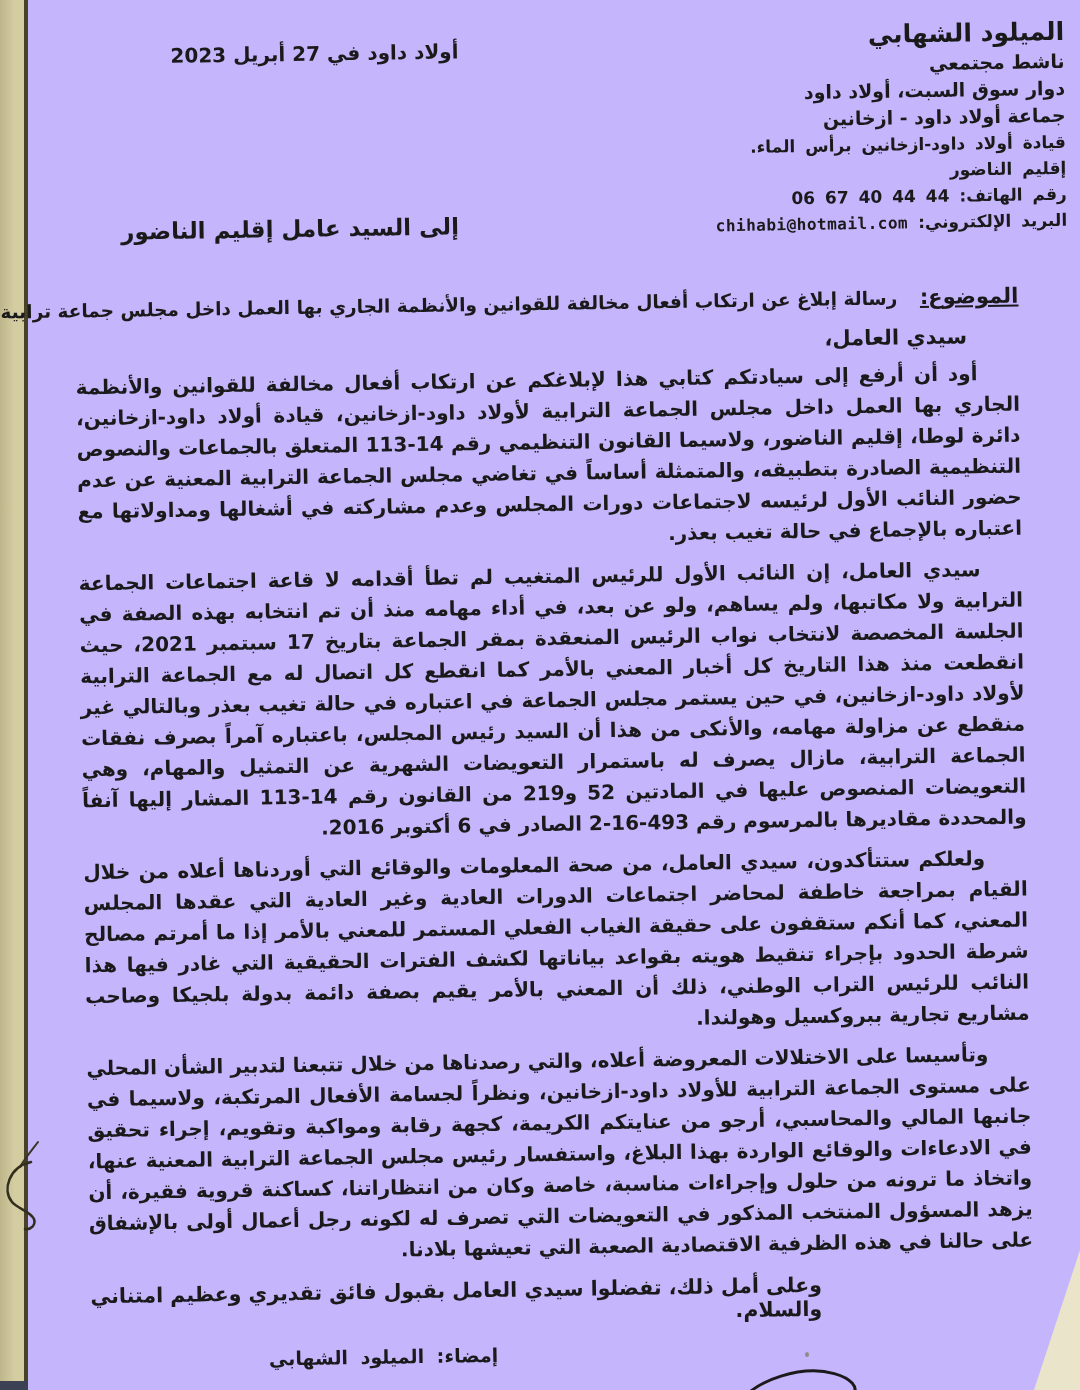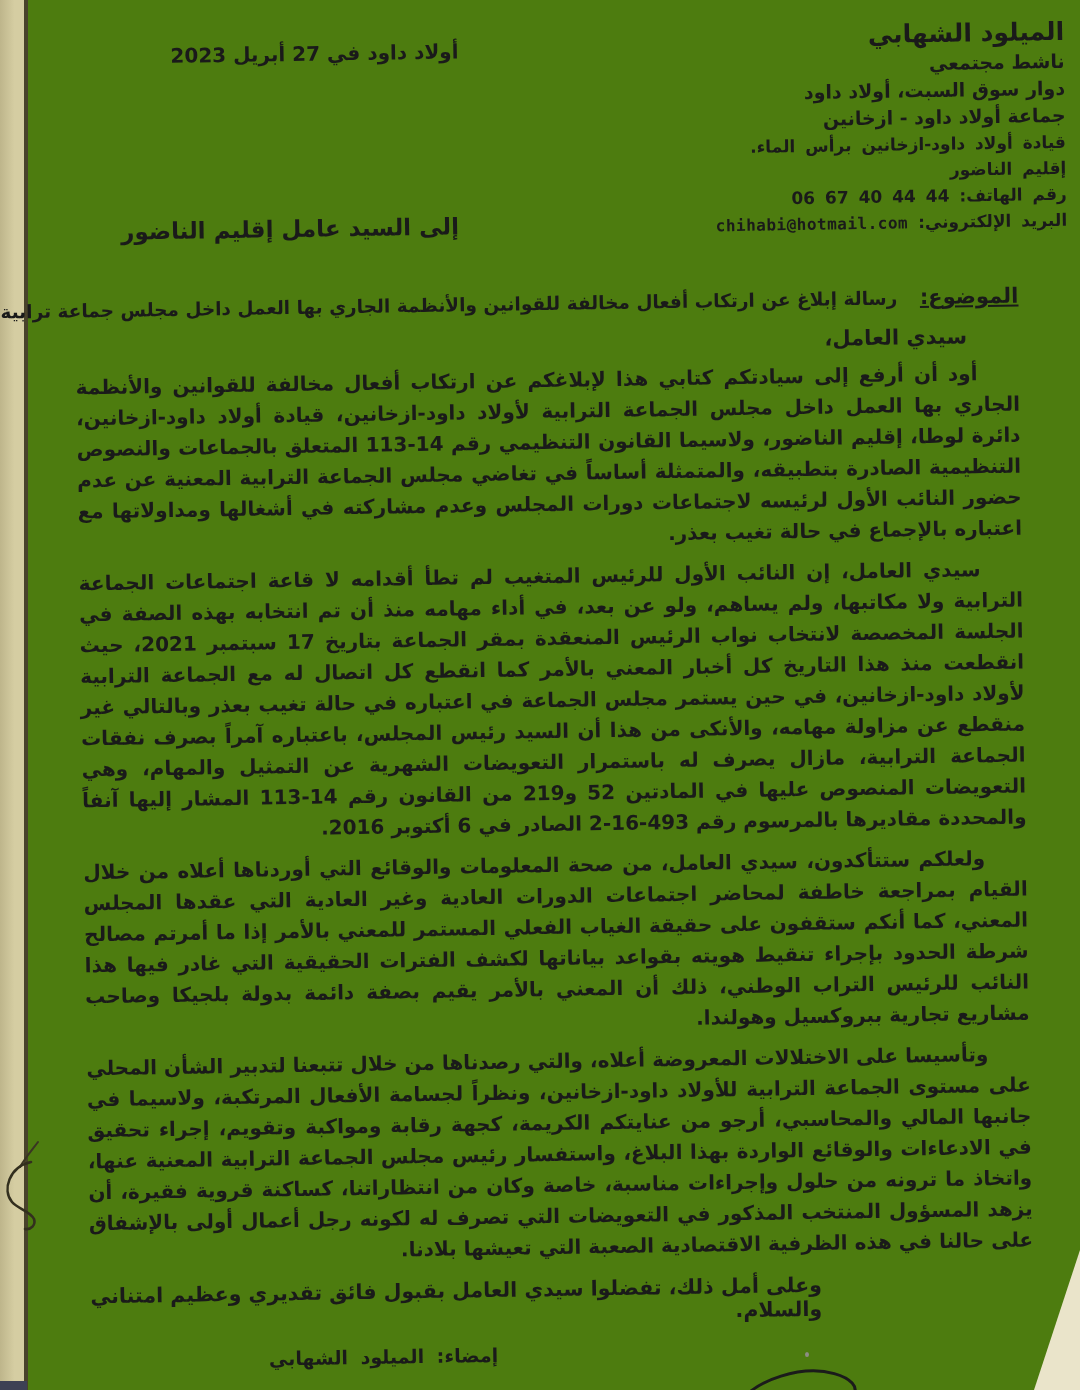--- a/index.html
+++ b/index.html
@@ -3,21 +3,21 @@
 <meta charset="utf-8">
 <style>
   html,body{margin:0;padding:0;}
   body{
     width:1080px;height:1390px;
     font-family:"DejaVu Sans",sans-serif;
     background:#e8e2c8;
   }
   .scan{
     position:relative;width:1080px;height:1390px;overflow:hidden;
-    background:#4d7c0f;color:#1a1a1a;
+    background:#c4b5fd;color:#1a1a1a;
   }
   
   .edge-strip{
     position:absolute;left:0;top:0;width:24px;height:100%;
     background:linear-gradient(180deg,#cfc79c 0%,#d6ce a3 40%,#d5cda2 70%,#c9c198 100%);
     background-color:#d5cda2;
     border-right:4px solid #49422b;
   }
   .edge-strip-shade{position:absolute;left:0;top:0;width:24px;height:100%;background:linear-gradient(90deg,rgba(120,110,70,.25),rgba(0,0,0,0) 60%);}
   .corner-wedge{

